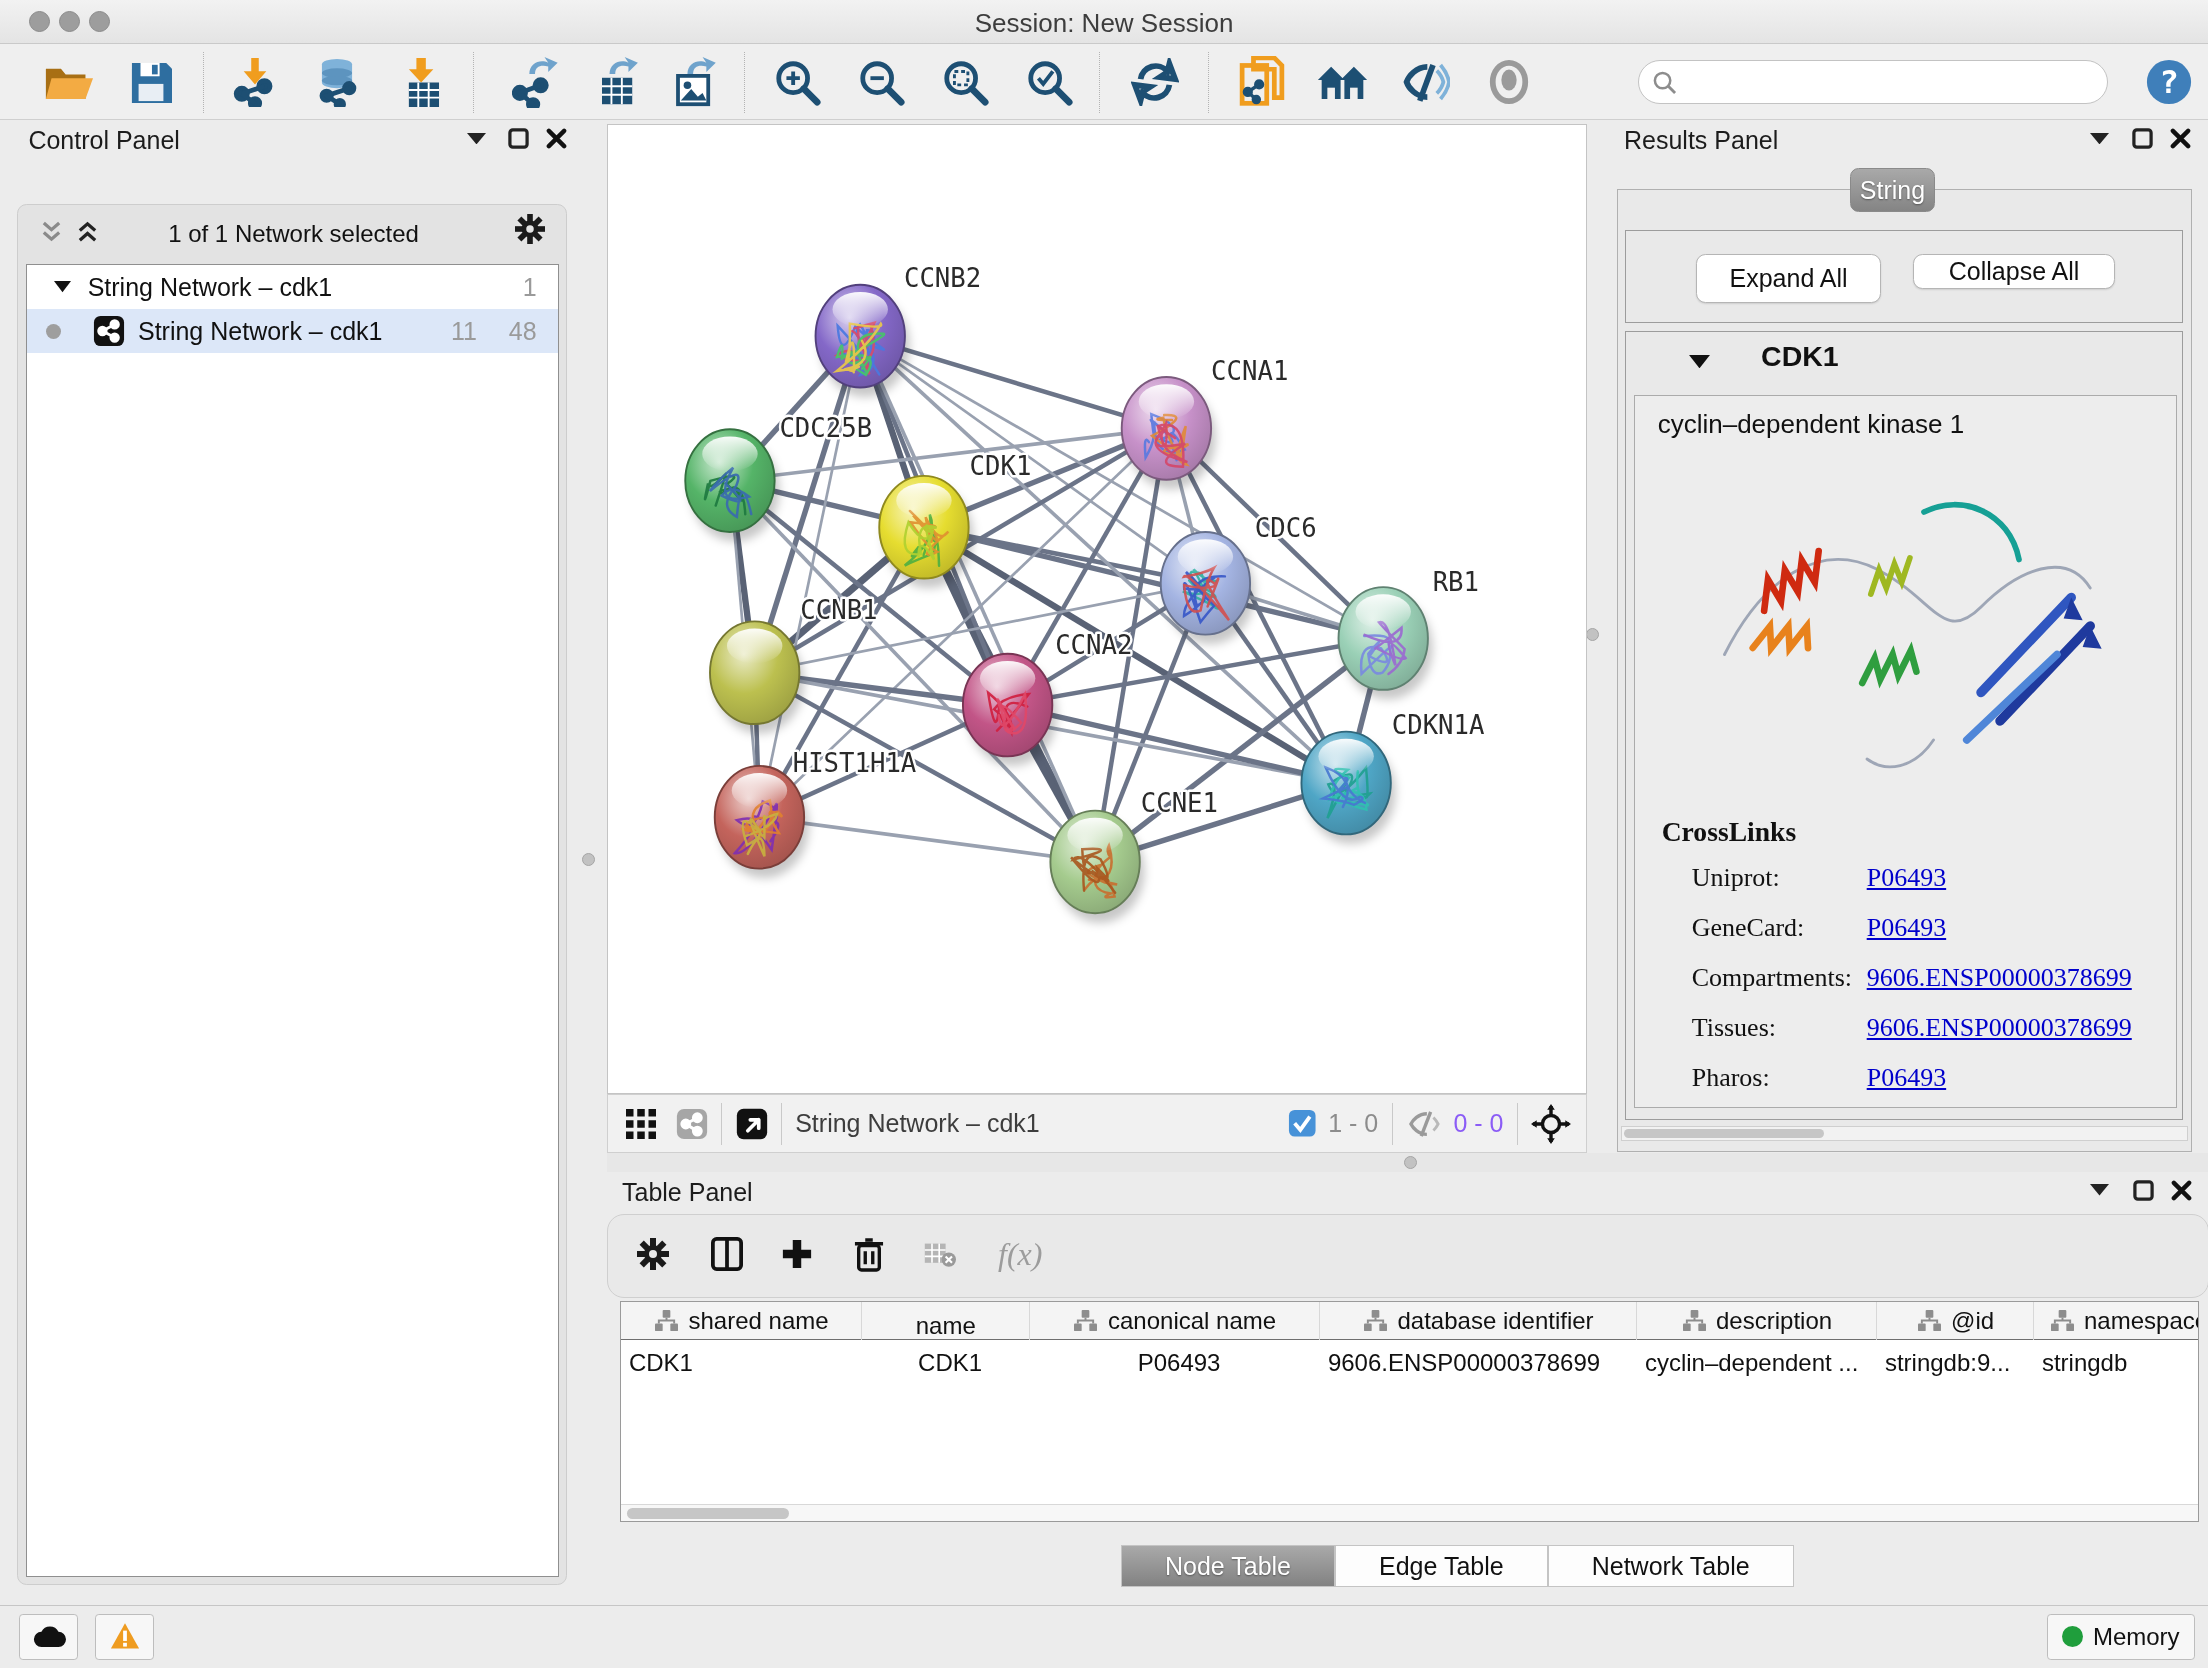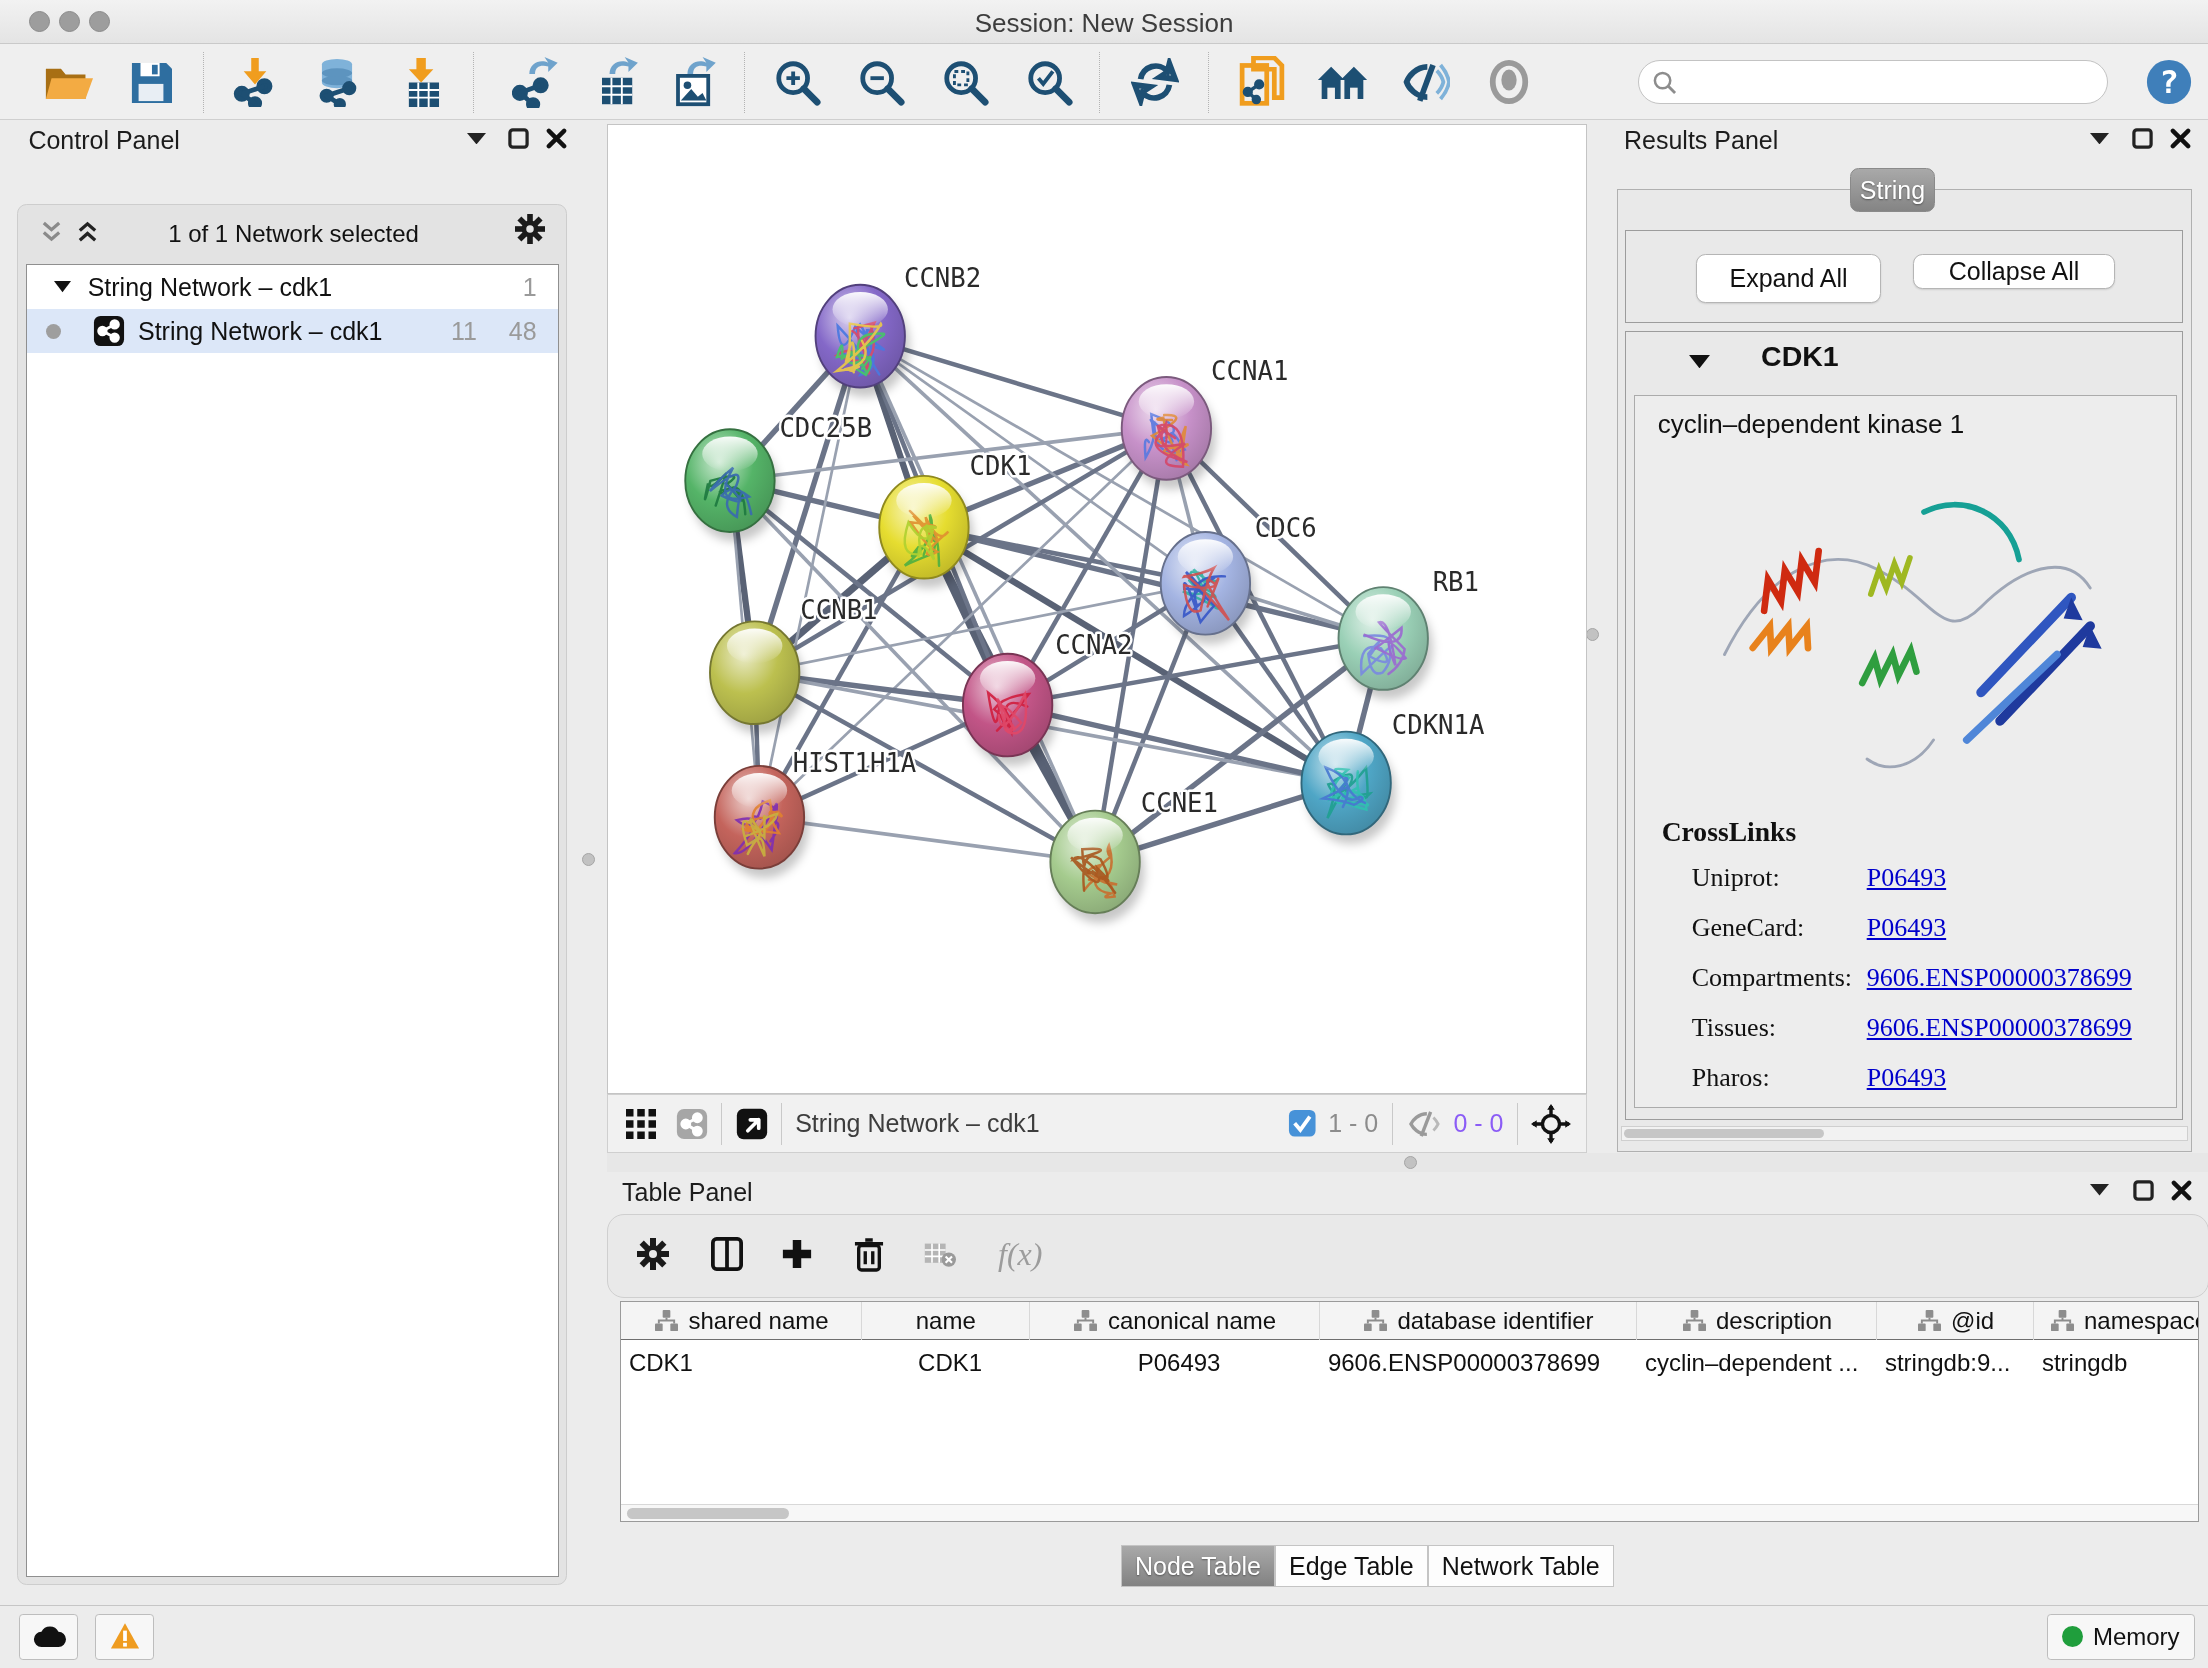--- a/index.html
+++ b/index.html
@@ -60,21 +60,21 @@
   .xl-link { color:#0000cc; text-decoration:underline; }
 
   
   #table-panel { left:607px; top:1172px; width:1602px; height:434px; }
   #tp-table { left:13.3px; top:129px; width:1579px; height:221px; background:#fff; border:1px solid #9a9a9a; overflow:hidden; }
   #tp-header { left:0; top:0; height:38px; width:1617px; background:#f4f4f4; border-bottom:1.9px solid #6e6e6e; display:flex; }
   .th { display:flex; align-items:center; justify-content:center; gap:9.5px; font-size:24px; color:#111;
     border-right:1px solid #d8d8d8; height:38px; overflow:hidden; white-space:nowrap; }
   #tp-row { left:0; top:40px; height:42px; width:1617px; display:flex; }
   .td { font-size:24px; color:#111; padding-left:7.6px; display:flex; align-items:center; overflow:hidden; white-space:nowrap; }
-  .btab { height:42px; padding:0 13px; background:#fdfdfd; border:1px solid #c4c4c4; font-size:25px; color:#111;
+  .btab { height:42px; padding:0 43px; background:#fdfdfd; border:1px solid #c4c4c4; font-size:25px; color:#111;
     display:flex; align-items:center; }
   .btab.active { background:linear-gradient(#a9a9a9,#828282); color:#fff; text-shadow:0 1px 1.9px rgba(0,0,0,.4); }
 
   
   #status-bar { left:0; top:1605px; width:2208px; height:63px; background:#ececec; border-top:1px solid #c6c6c6; }
   .sbtn { top:7.6px; height:46px; background:#f7f7f7; border:1px solid #bdbdbd; border-radius:3.8px;
     display:flex; align-items:center; justify-content:center; }
   #memory-btn { left:2047px; width:148px; gap:9.5px; font-size:24px; color:#111; }
   .greendot { width:21px; height:21px; border-radius:50%; background:#1f9e3c; }
 
@@ -769,21 +769,21 @@
             <svg width="25" height="23" viewBox="0 0 26 24">
               <g fill="#8d8d8d">
                 <rect x="9" y="0" width="8" height="8" rx="1"></rect>
                 <rect x="1" y="14" width="8" height="8" rx="1"></rect>
                 <rect x="17" y="14" width="8" height="8" rx="1"></rect>
               </g>
               <path d="M13 8 V11 M5 14 V11 H21 V14" stroke="#8d8d8d" stroke-width="2" fill="none"></path>
             </svg>
             <span>shared name</span>
           </div>
-          <div class="th" style="width: 168px;">
+          <div class="th" style="width: 168px; align-items: flex-end;">
             <span>name</span>
           </div>
           <div class="th" style="width: 290px;">
             <svg width="25" height="23" viewBox="0 0 26 24">
               <g fill="#8d8d8d">
                 <rect x="9" y="0" width="8" height="8" rx="1"></rect>
                 <rect x="1" y="14" width="8" height="8" rx="1"></rect>
                 <rect x="17" y="14" width="8" height="8" rx="1"></rect>
               </g>
               <path d="M13 8 V11 M5 14 V11 H21 V14" stroke="#8d8d8d" stroke-width="2" fill="none"></path>

